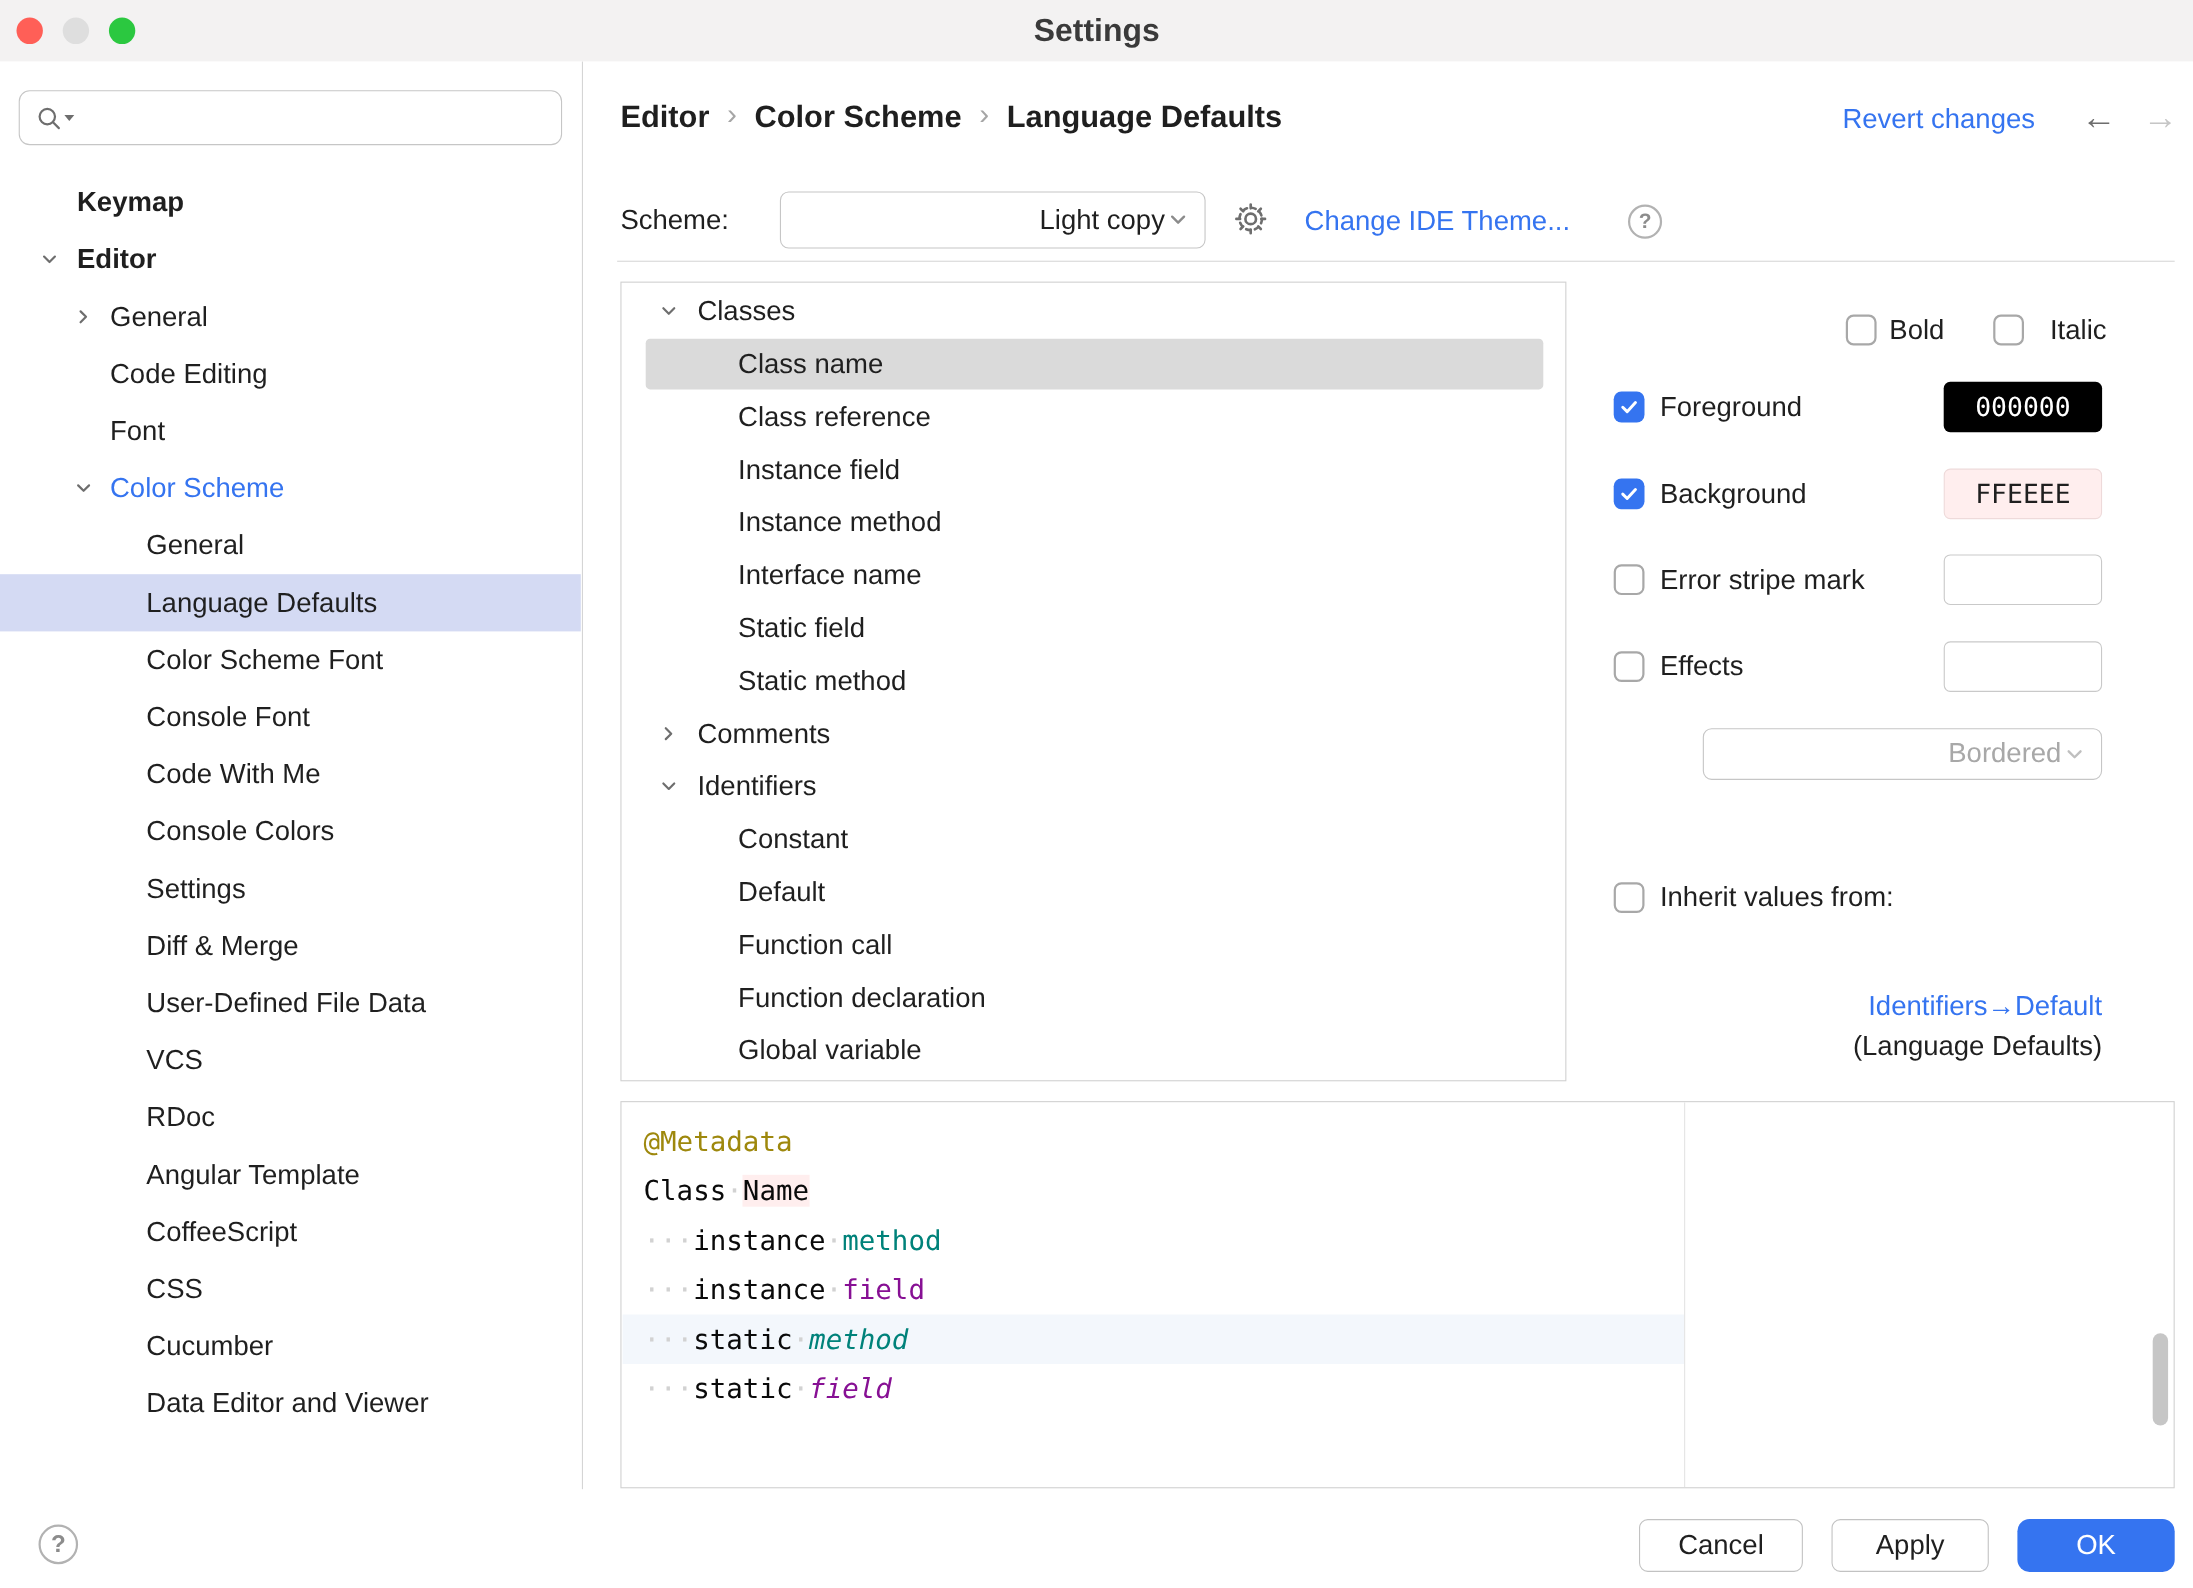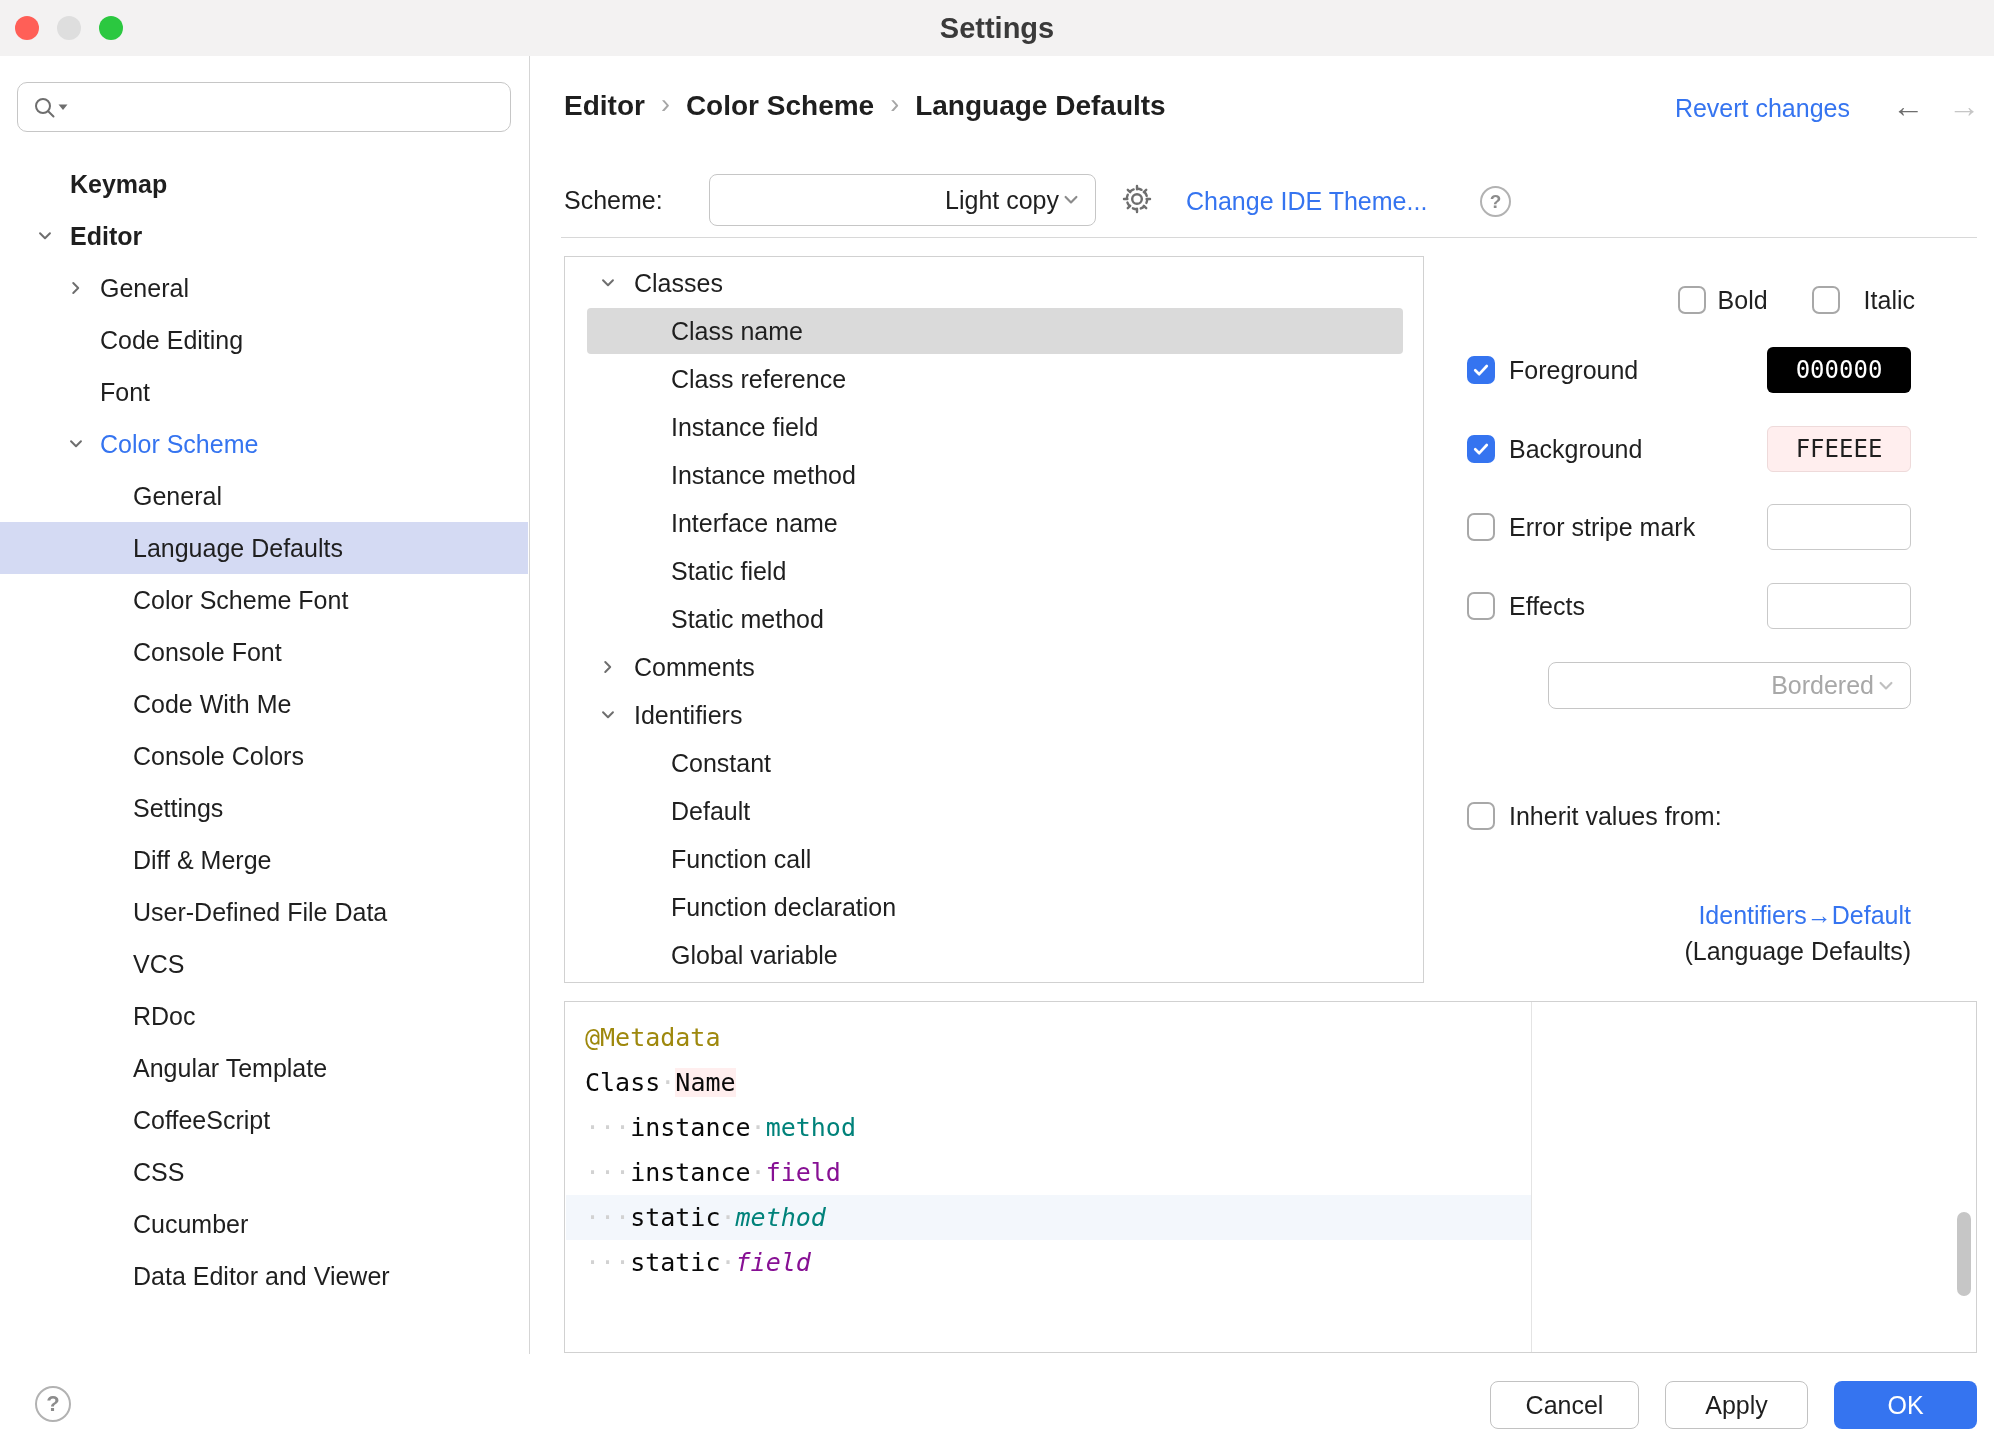--- a/index.html
+++ b/index.html
@@ -414,17 +414,17 @@
       <div class="pv-scrollbar"></div>
     </div>
 
   </main>
 
   <div class="footer">
     <span class="help-circle help-big">?</span>
     <div class="btn-row">
       <button class="btn btn-cancel">Cancel</button>
       <button class="btn btn-apply">Apply</button>
-      <button class="btn btn-ok" style="background: rgb(53, 116, 240);">OK</button>
+      <button class="btn btn-ok" style="background: rgb(53, 116, 240); border-radius: 11px;">OK</button>
     </div>
   </div>
 
 </div>
 
 </body></html>

